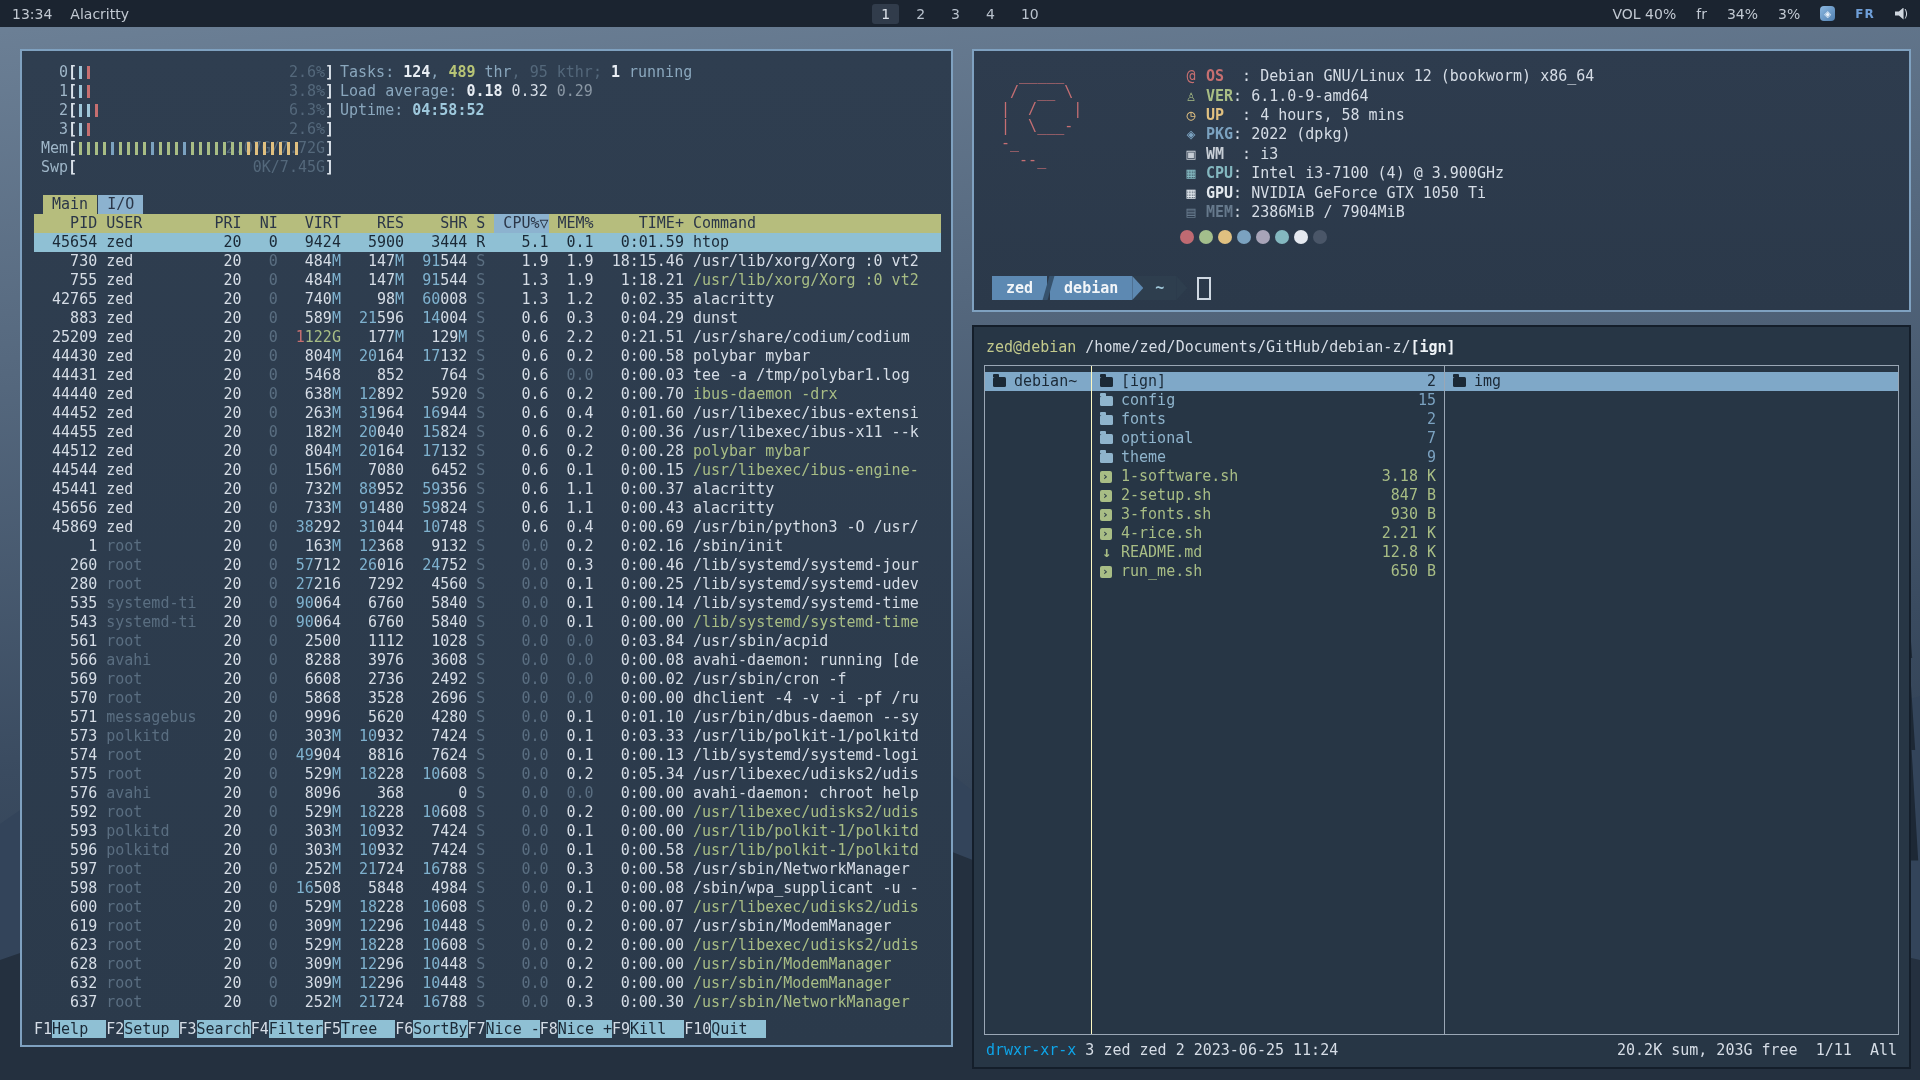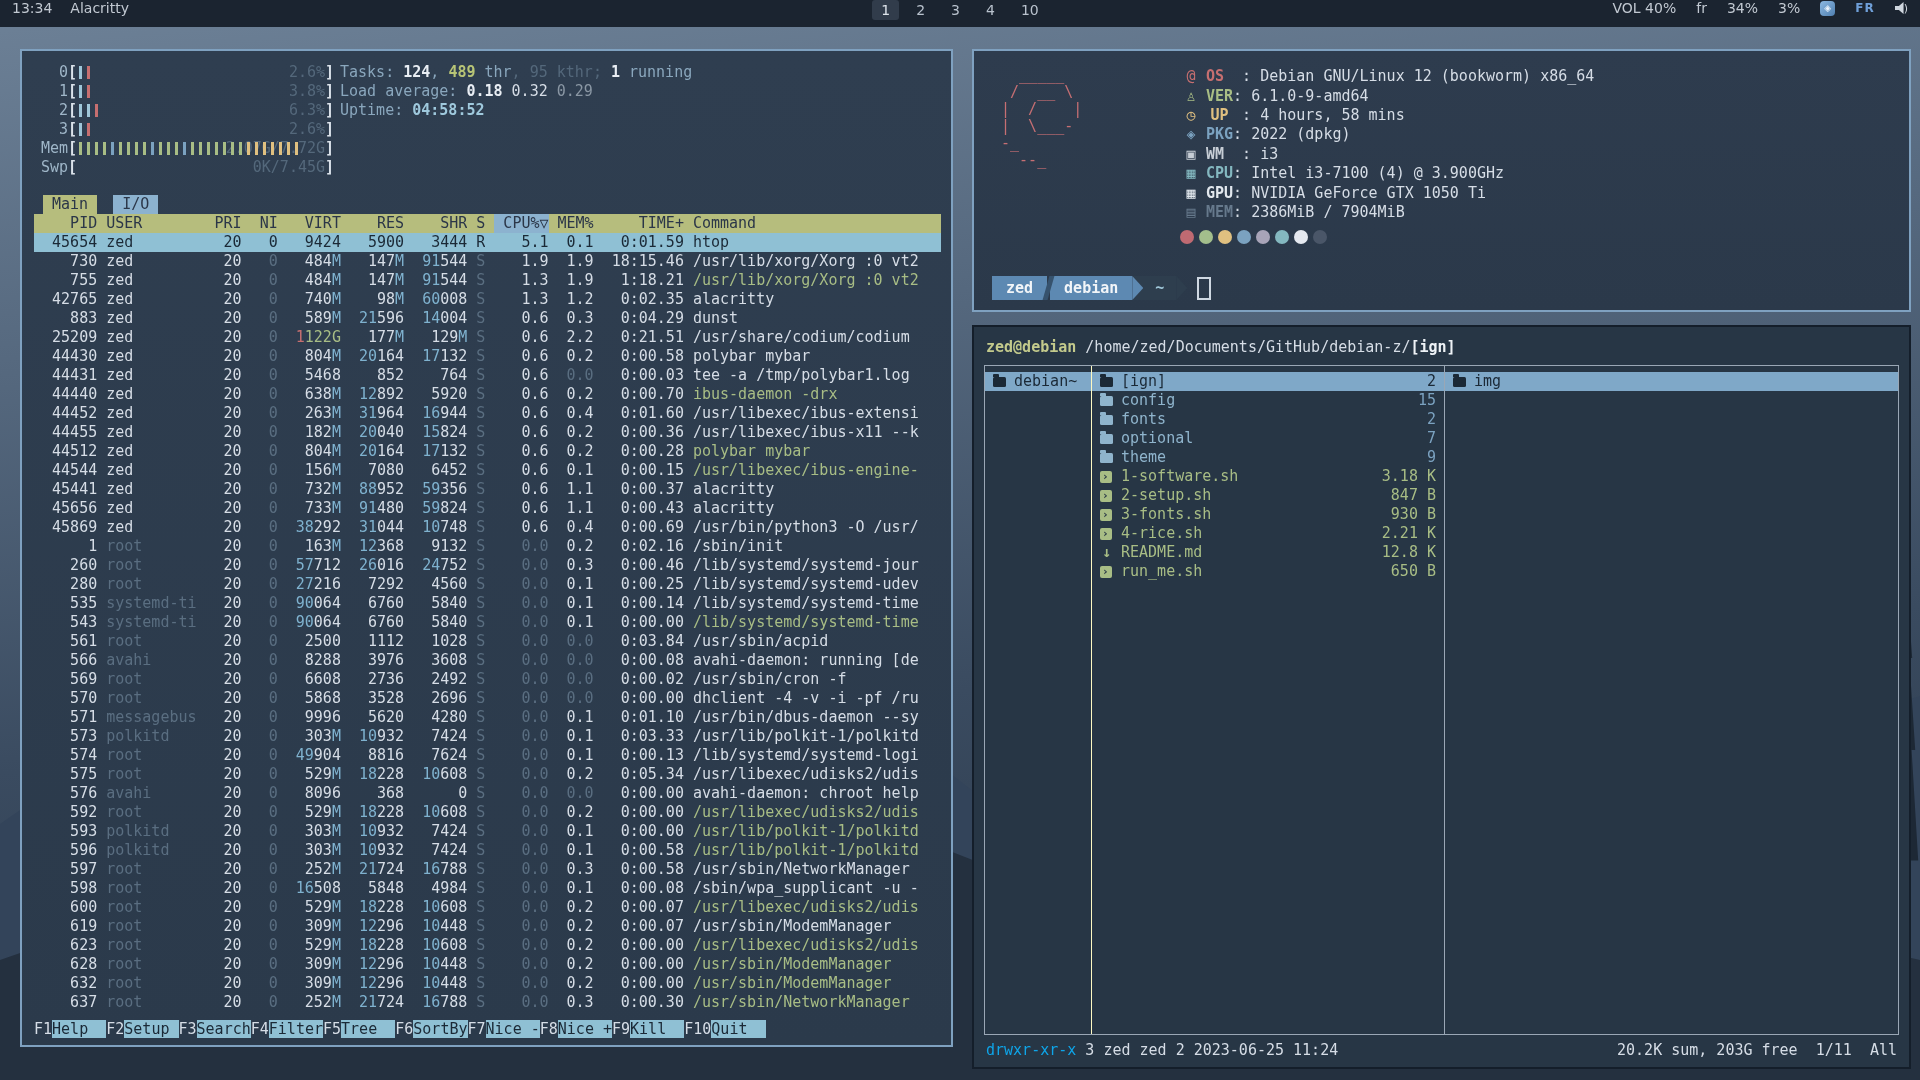--- a/index.html
+++ b/index.html
@@ -8,21 +8,21 @@
        font-family:"DejaVu Sans",sans-serif}
   .mtn1{position:absolute;left:0;right:0;bottom:0;height:640px;background:#33445a;
         clip-path:polygon(0 60%,12% 35%,25% 55%,38% 25%,52% 58%,66% 30%,80% 60%,100% 40%,100% 100%,0 100%)}
   .mtn2{position:absolute;left:0;right:0;bottom:0;height:400px;background:#24303f;
         clip-path:polygon(0 70%,15% 45%,30% 68%,48% 40%,65% 72%,82% 50%,100% 70%,100% 100%,0 100%)}
   .tree{position:absolute;right:0px;top:520px;width:30px;height:460px;background:#1d2835;
         clip-path:polygon(50% 0,64% 14%,56% 14%,74% 30%,64% 30%,84% 50%,72% 50%,94% 74%,56% 74%,56% 100%,44% 100%,44% 74%,6% 74%,28% 50%,16% 50%,36% 30%,26% 30%,44% 14%,36% 14%)}
 
   
   #topbar{position:absolute;left:0;top:0;width:1920px;height:27px;background:#1b2430;
-          display:flex;align-items:flex-start;color:#c2c9d2;font-size:14px}
+          display:flex;align-items:center;color:#c2c9d2;font-size:14px}
   #topbar .left{display:flex;gap:18px;padding-left:12px;align-items:center}
   #topbar .center{position:absolute;left:0;right:0;display:flex;justify-content:center;gap:8px}
   .ws{padding:2px 9px;border-radius:3px;color:#b9c2cd}
   .ws.active{background:#313c4b;color:#dde3ea}
   #topbar .right{margin-left:auto;display:flex;align-items:center;gap:20px;padding-right:12px}
   .tray-icon{width:15px;height:15px;border-radius:4px;background:linear-gradient(135deg,#8db9e2,#4f7fb0);
              display:flex;align-items:center;justify-content:center;color:#eaf2fa;font-size:9px}
   .kb-flag{color:#6f9fd8;font-weight:bold;font-size:12px;letter-spacing:1px}
   .speaker{width:13px;height:12px;background:#cfd6de;
            clip-path:polygon(0 33%,32% 33%,68% 0,68% 100%,32% 67%,0 67%);display:inline-block}
@@ -50,21 +50,21 @@
   .mbars{position:absolute;left:2px;top:3px;display:flex;gap:5px}
   .bar{width:3px;height:13px}
   .mtxt{color:#54687b}
   #htop-info{position:absolute;left:306px;top:0}
   .iline{height:19px;white-space:pre}
   .t-lbl{color:#8aa7bd}.t-w{color:#d6dde6}.t-wb{color:#e9eef4;font-weight:bold}
   .t-dim{color:#54687b}.t-dim2{color:#8a97a4}
   .t-grnb{color:#b8c576;font-weight:bold}.t-cyanb{color:#9fc9dd;font-weight:bold}
 
   
-  #tabs{display:flex;gap:16px;padding-left:9px;height:19px}
+  #tabs{display:flex;gap:1px;padding-left:9px;height:19px}
   .tab{padding:0 9px;color:#2b3648}
   .tab.green{background:#b6bd7d}.tab.blue{background:#8cb2cf}
   .prow{display:grid;grid-template-columns:7ch 10ch 4ch 3ch 6ch 6ch 6ch 1ch 6ch 4ch 9ch minmax(0,1fr);
         column-gap:1ch;height:19px;align-items:center;white-space:pre}
   .prow>span{overflow:hidden}
   #phead{background:#b6bd7d;color:#2b3648}
   #phead .hcell.blue{background:#8cb2cf}
   .ar{text-align:right}.al{text-align:left}
   .c-w{color:#d6dde6}.c-dim{color:#5a6e81}
   .c-cyan{color:#7fb2cf}.c-grn{color:#a8bd85}.c-red{color:#c66f70}
@@ -90,21 +90,21 @@
   .pseg1,.pseg2{background:#5d89b2;color:#f2f5f8;padding:0 14px;height:24px;display:flex;align-items:center}
   .psep-thin{width:5px;height:24px;background:#36526d;transform:skewX(-16deg);margin:0 -1px;z-index:1}
   .pjoin{width:11px;height:24px;background:#2e3e4e;position:relative}
   .pjoin::before{content:"";position:absolute;inset:0;background:#5d89b2;clip-path:polygon(0 0,100% 50%,0 100%)}
   .pseg3{background:#2e3e4e;color:#9fc6d8;padding:0 12px;height:24px;display:flex;align-items:center}
   .pjoin2{width:11px;height:24px;background:#2e3e4e;clip-path:polygon(0 0,100% 50%,0 100%)}
   .pcur{width:10px;height:19px;border:2px solid #cfd8e2;margin-left:10px}
 
   
   #files-header{height:24px;display:flex;align-items:center;padding:0 2px;white-space:pre}
-  .fh-user{color:#c3ca8c;font-weight:bold}
+  .fh-user{color:#c3ca8c;font-weight:normal}
   .fh-path{color:#d6dde6}
   .fh-tail{color:#eef2f6;font-weight:bold}
   #panes{flex:1;border:1px solid #9aa7b5;margin-top:6px;display:flex;min-height:0}
   #pane-parent{width:106px;border-right:1px solid #fef9c3;padding-top:6px}
   #pane-main{width:352px;padding-top:6px}
   #pane-preview{flex:1;border-left:1px solid #9aa7b5;padding-top:6px}
   .frow{display:flex;align-items:center;height:19px;padding:0 8px;white-space:pre}
   .frow .name{margin-right:auto}
   .frow .meta{margin-left:12px}
   .frow.sel{background:#7fa8c8;color:#1b2936 !important}
@@ -337,21 +337,21 @@
           <span class="f-val">Debian GNU/Linux 12 (bookworm) x86_64</span>
         </div>
         <div class="f-line">
           <span class="f-icon" style="color: rgb(168, 189, 133);">♙</span>
           <span class="f-label" style="color: rgb(168, 189, 133);">VER</span>
           <span class="f-sep">: </span>
           <span class="f-val">6.1.0-9-amd64</span>
         </div>
         <div class="f-line">
           <span class="f-icon" style="color: rgb(224, 192, 128);">◷</span>
-          <span class="f-label" style="color: rgb(224, 192, 128); text-align: center;">UP</span>
+          <span class="f-label" style="color: rgb(224, 192, 128);">UP</span>
           <span class="f-sep"> : </span>
           <span class="f-val">4 hours, 58 mins</span>
         </div>
         <div class="f-line">
           <span class="f-icon" style="color: rgb(123, 162, 192);">◈</span>
           <span class="f-label" style="color: rgb(123, 162, 192);">PKG</span>
           <span class="f-sep">: </span>
           <span class="f-val">2022 (dpkg)</span>
         </div>
         <div class="f-line">

